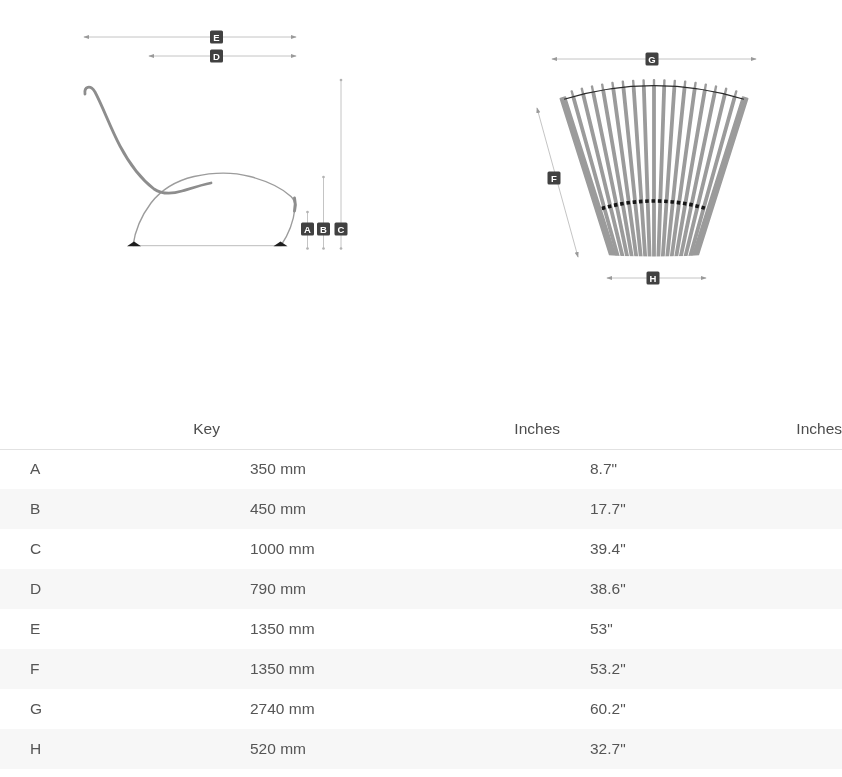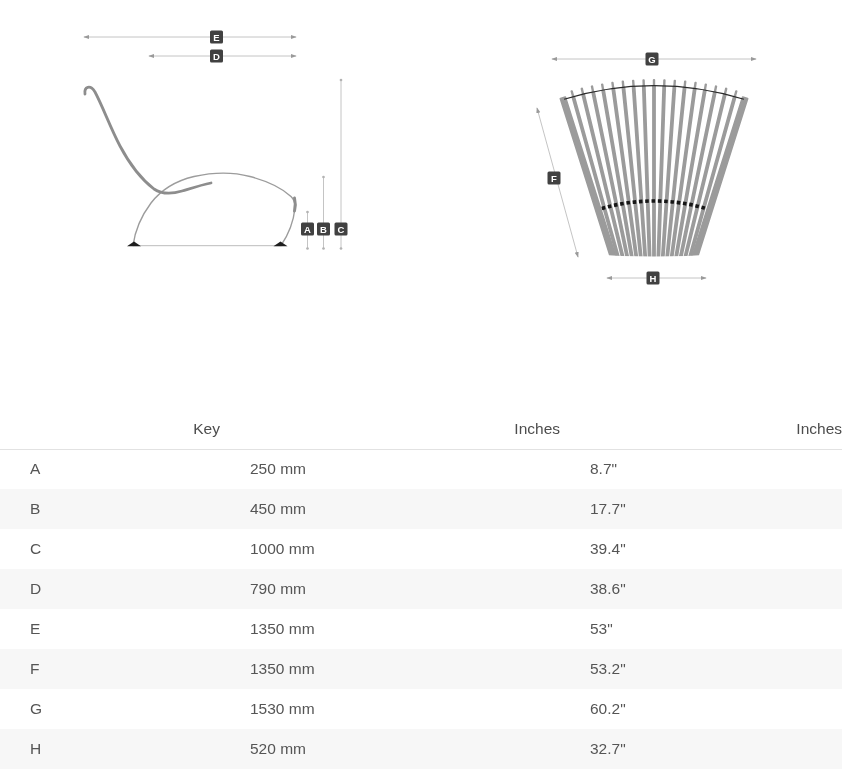--- a/index.html
+++ b/index.html
@@ -190,21 +190,21 @@
     <thead>
       <tr>
         <th>Key</th>
         <th>Inches</th>
         <th>Inches</th>
       </tr>
     </thead>
     <tbody>
       <tr>
         <td>A</td>
-        <td>250 mm</td>
+        <td>350 mm</td>
         <td>8.7"</td>
       </tr>
       <tr>
         <td>B</td>
         <td>450 mm</td>
         <td>17.7"</td>
       </tr>
       <tr>
         <td>C</td>
         <td>1000 mm</td>
@@ -220,21 +220,21 @@
         <td>1350 mm</td>
         <td>53"</td>
       </tr>
       <tr>
         <td>F</td>
         <td>1350 mm</td>
         <td>53.2"</td>
       </tr>
       <tr>
         <td>G</td>
-        <td>1530 mm</td>
+        <td>2740 mm</td>
         <td>60.2"</td>
       </tr>
       <tr>
         <td>H</td>
         <td>520 mm</td>
         <td>32.7"</td>
       </tr>
     </tbody>
   </table>
 </div>

